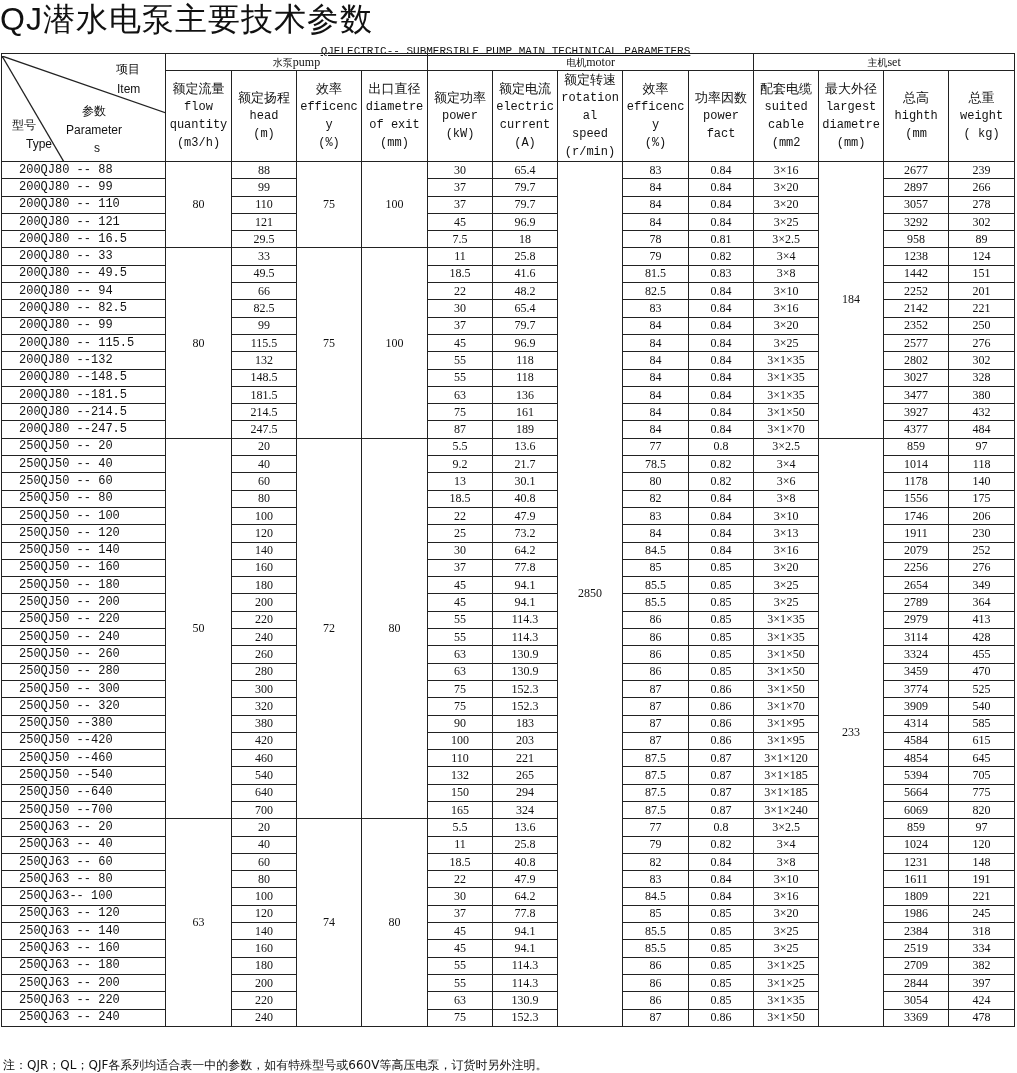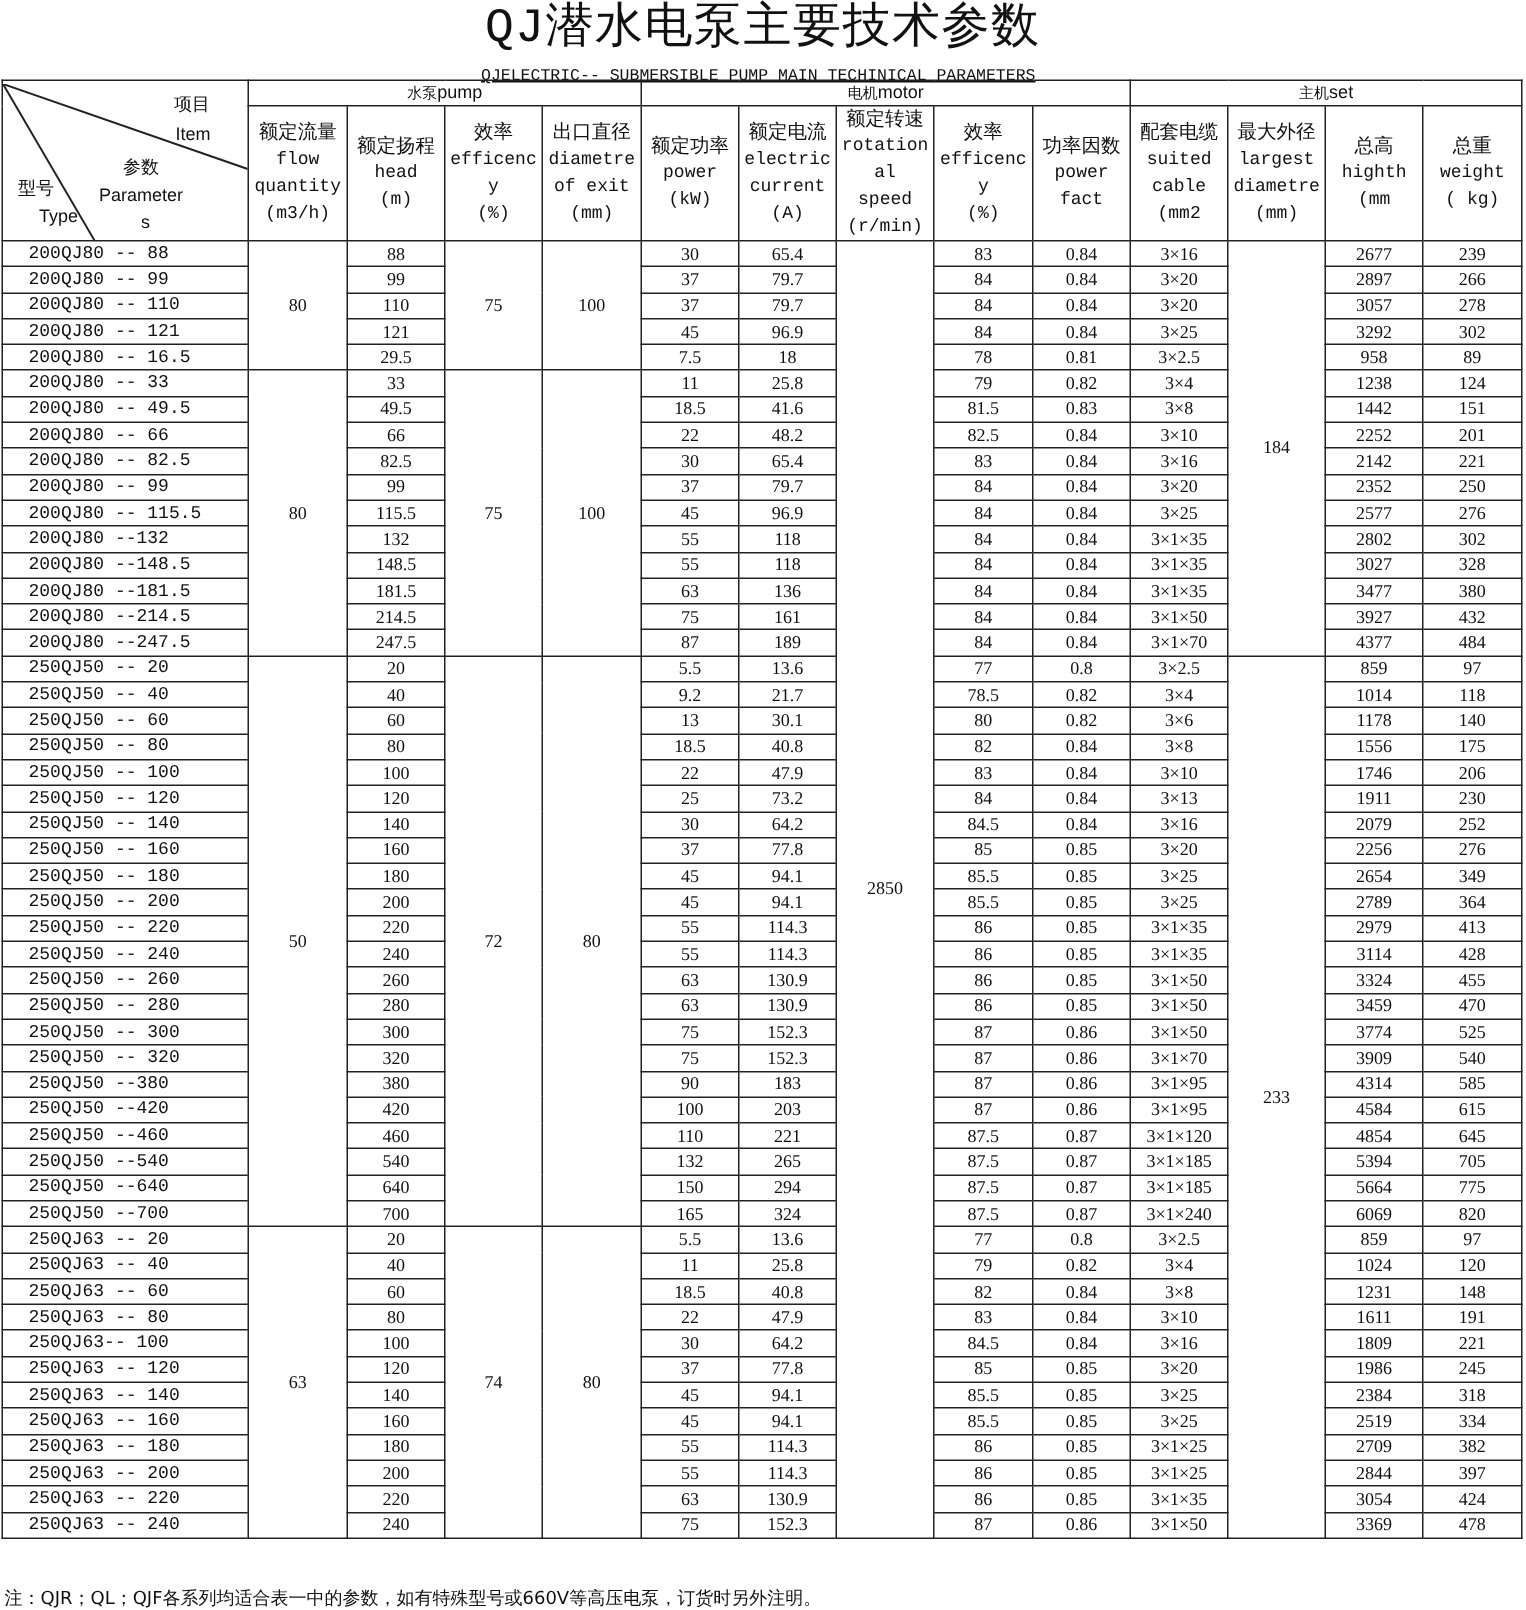--- a/index.html
+++ b/index.html
@@ -1,26 +1,26 @@
 <!DOCTYPE html>
 <html><head>
 <meta charset="utf-8">
 <style>
   html,body{margin:0;padding:0;background:#fff;}
   body{width:1017px;height:1073px;position:relative;overflow:hidden;font-family:"DejaVu Serif","Liberation Serif",serif;color:#111;}
-  .title{position:absolute;left:0;top:0;width:1017px;text-align:center;font-size:32px;line-height:38px;font-family:Liberation Mono, monospace;letter-spacing:1px;}
+  .title{position:absolute;left:0;top:0;width:1017px;font-size:32px;line-height:38px;font-family:Liberation Sans, sans-serif;letter-spacing:1px;}
   .subtitle{position:absolute;left:0;top:45px;width:1011px;text-align:center;font-size:11px;font-family:"Liberation Mono","DejaVu Sans Mono",monospace;text-decoration:underline;letter-spacing:0px;}
   table{position:absolute;left:1px;top:53px;border-collapse:collapse;table-layout:fixed;width:1013px;}
   td,th{border:1.5px solid #222;padding:0;text-align:center;font-weight:normal;overflow:hidden;white-space:nowrap;}
   th{font-size:12px;line-height:17px;vertical-align:middle;}
   th .cn{font-family:"DejaVu Sans","Liberation Sans",sans-serif;font-size:13px;}
   th .en{font-family:"Liberation Mono","DejaVu Sans Mono",monospace;font-size:12px;}
   .grp{height:16px;font-size:12px;line-height:14px;}
   .grp .cn{font-family:Liberation Sans, sans-serif;font-size:10px;}
-  .grp .en{font-family:Liberation Sans, sans-serif;font-size:12px;}
+  .grp .en{font-family:Liberation Serif, serif;font-size:12px;}
   tbody td{height:16.3px;font-size:12px;line-height:15px;font-family:"Liberation Serif","DejaVu Serif",serif;}
   tbody td.model{text-align:left;padding-left:17px;font-family:"Liberation Mono","DejaVu Sans Mono",monospace;font-size:12px;margin-top:10px;}
   tbody td.merged{vertical-align:middle;}
   .corner{position:relative;height:103px;}
   .corner svg{position:absolute;left:0;top:0;}
   .corner span{position:absolute;font-family:Liberation Sans, sans-serif;font-size:12px;white-space:nowrap;}
   .note{position:absolute;left:3px;top:1057px;font-size:12px;font-family:"DejaVu Sans","Liberation Sans",sans-serif;}
 </style>
 </head>
 <body>
@@ -162,21 +162,21 @@
         <td>49.5</td>
         <td>18.5</td>
         <td>41.6</td>
         <td>81.5</td>
         <td>0.83</td>
         <td>3×8</td>
         <td>1442</td>
         <td>151</td>
       </tr>
       <tr>
-        <td class="model">200QJ80 -- 66</td>
+        <td class="model">200QJ80 -- 94</td>
         <td>66</td>
         <td>22</td>
         <td>48.2</td>
         <td>82.5</td>
         <td>0.84</td>
         <td>3×10</td>
         <td>2252</td>
         <td>201</td>
       </tr>
       <tr>

